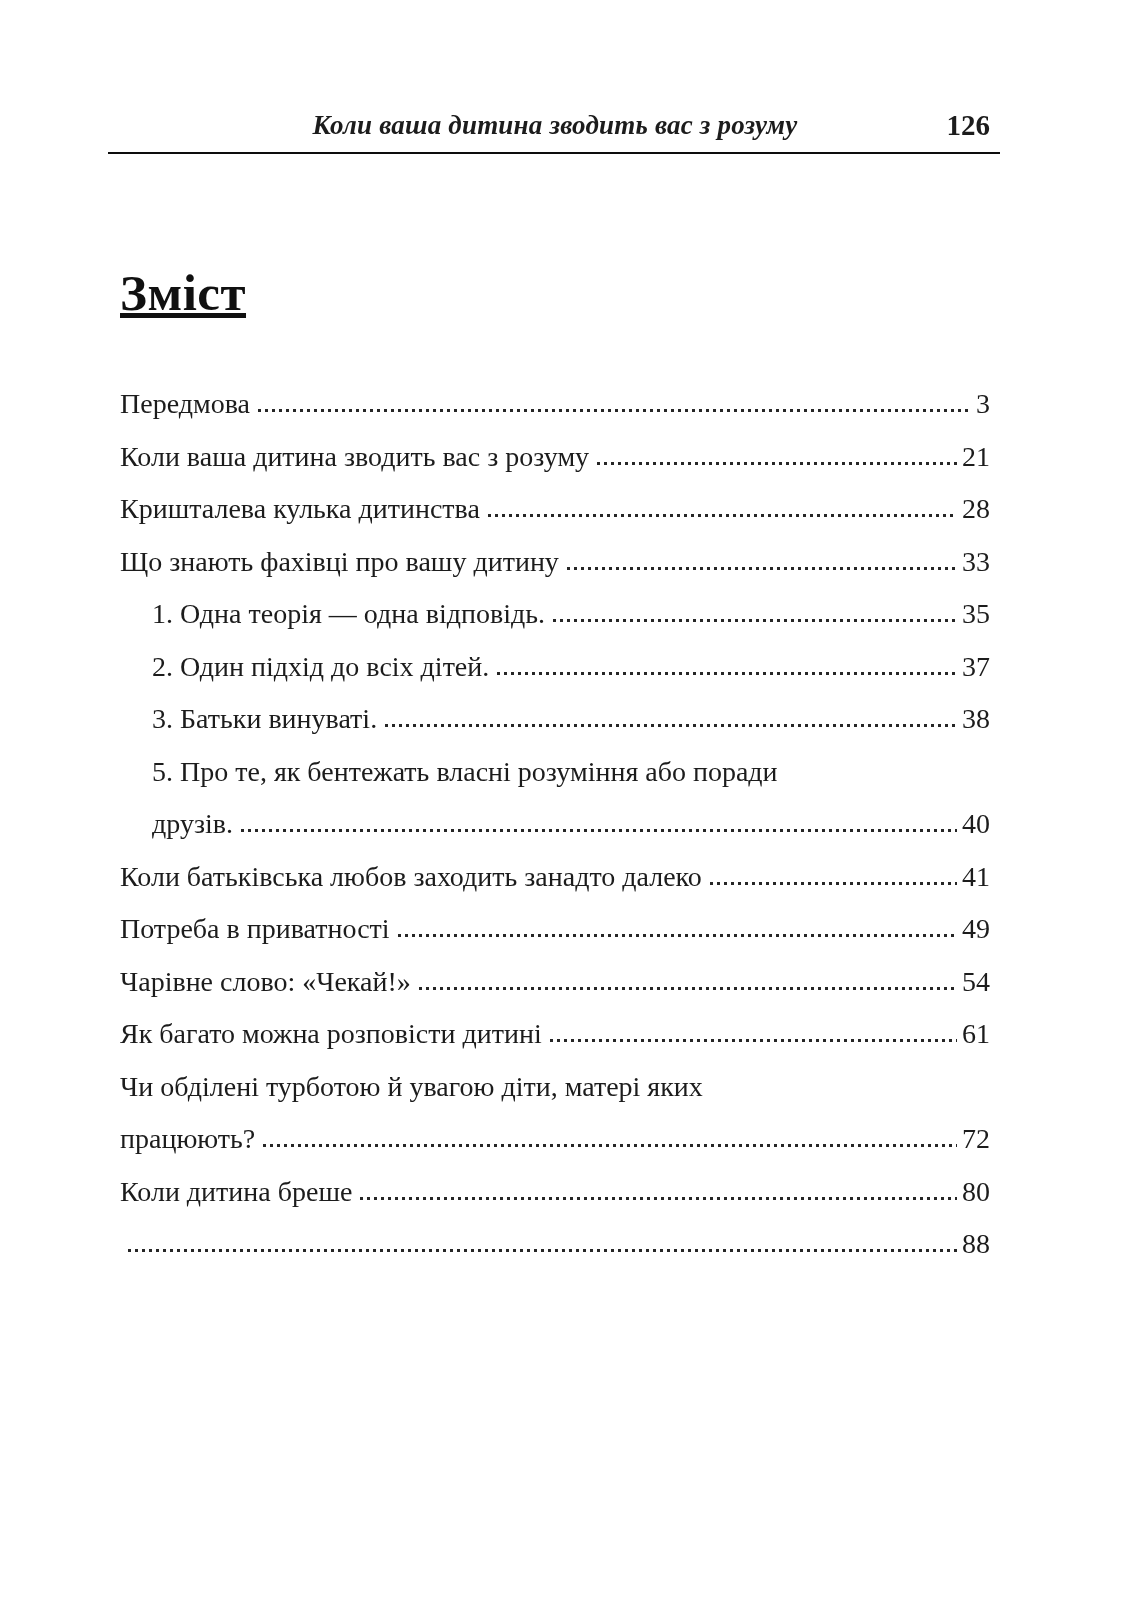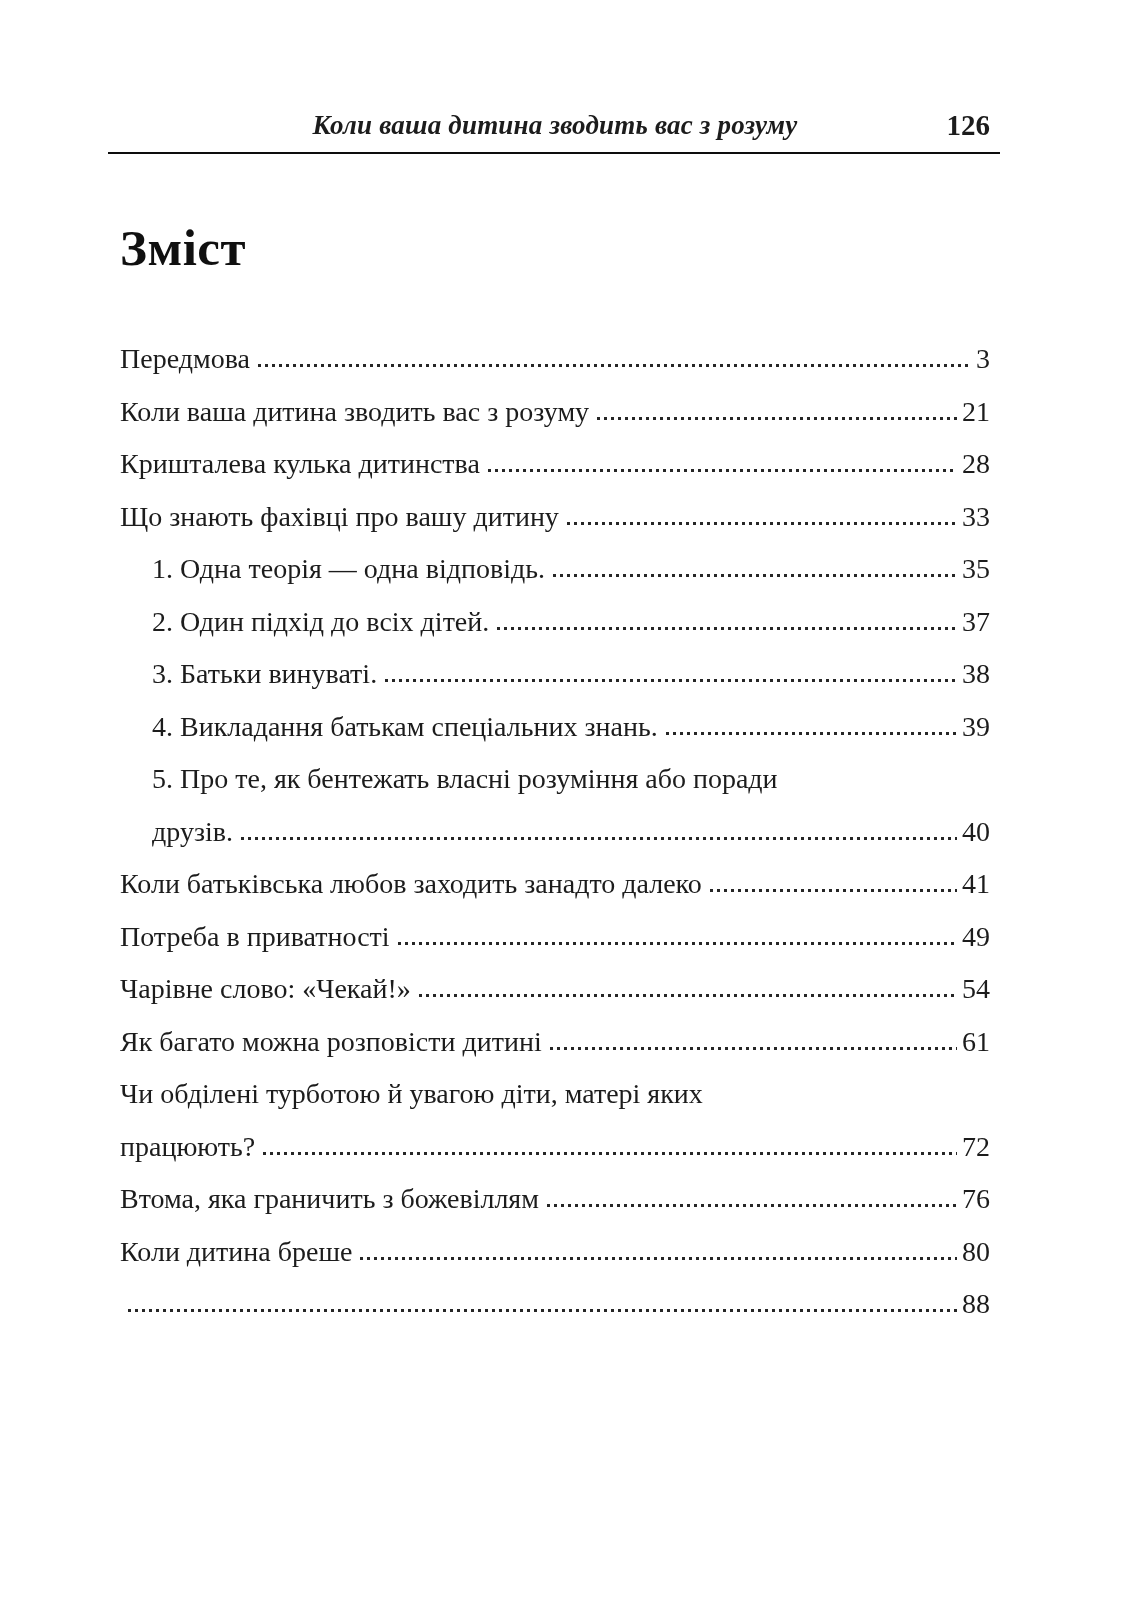--- a/index.html
+++ b/index.html
@@ -38,26 +38,27 @@
     line-height: 34px;
     font-style: normal;
     font-weight: bold;
   }
   .header-rule {
     margin: 10px -10px 0 -12px;
     border-bottom: 2px solid #0d0d0d;
   }
   
   .page-title {
-    margin-top: 65px;
+    margin-top: 110px;
     font-size: 51px;
     line-height: 58px;
     font-weight: bold;
     color: #101010;
     letter-spacing: 0.5px;
+    text-decoration: underline;
   }
   
   .toc {
     margin-top: 56px;
     font-family: Liberation Serif, serif;
   }
   .toc-entry-block {
     font-size: 28px;
     line-height: 52.5px;
   }
@@ -147,27 +148,20 @@
         </div>
       </div>
       <div class="toc-entry-block indent">
         <div class="toc-row">
           <span class="toc-label">3. Батьки винуваті.</span>
           <span class="toc-leader"></span>
           <span class="toc-page">38</span>
         </div>
       </div>
       <div class="toc-entry-block indent">
-        <div class="toc-row">
-          <span class="toc-label">4. Викладання батькам спеціальних знань.</span>
-          <span class="toc-leader"></span>
-          <span class="toc-page">39</span>
-        </div>
-      </div>
-      <div class="toc-entry-block indent">
         <div class="toc-pre-line">5. Про те, як бентежать власні розуміння  або поради</div>
         <div class="toc-row">
           <span class="toc-label">друзів.</span>
           <span class="toc-leader"></span>
           <span class="toc-page">40</span>
         </div>
       </div>
       <div class="toc-entry-block">
         <div class="toc-row">
           <span class="toc-label">Коли батьківська любов заходить  занадто далеко</span>
@@ -199,27 +193,20 @@
       <div class="toc-entry-block">
         <div class="toc-pre-line">Чи обділені турботою й увагою діти,  матері яких</div>
         <div class="toc-row">
           <span class="toc-label">працюють?</span>
           <span class="toc-leader"></span>
           <span class="toc-page">72</span>
         </div>
       </div>
       <div class="toc-entry-block">
         <div class="toc-row">
-          <span class="toc-label">Втома, яка граничить з божевіллям</span>
-          <span class="toc-leader"></span>
-          <span class="toc-page">76</span>
-        </div>
-      </div>
-      <div class="toc-entry-block">
-        <div class="toc-row">
           <span class="toc-label">Коли дитина бреше</span>
           <span class="toc-leader"></span>
           <span class="toc-page">80</span>
         </div>
       </div>
       <div class="toc-entry-block">
         <div class="toc-row">
           <span class="toc-leader"></span>
           <span class="toc-page">88</span>
         </div>

